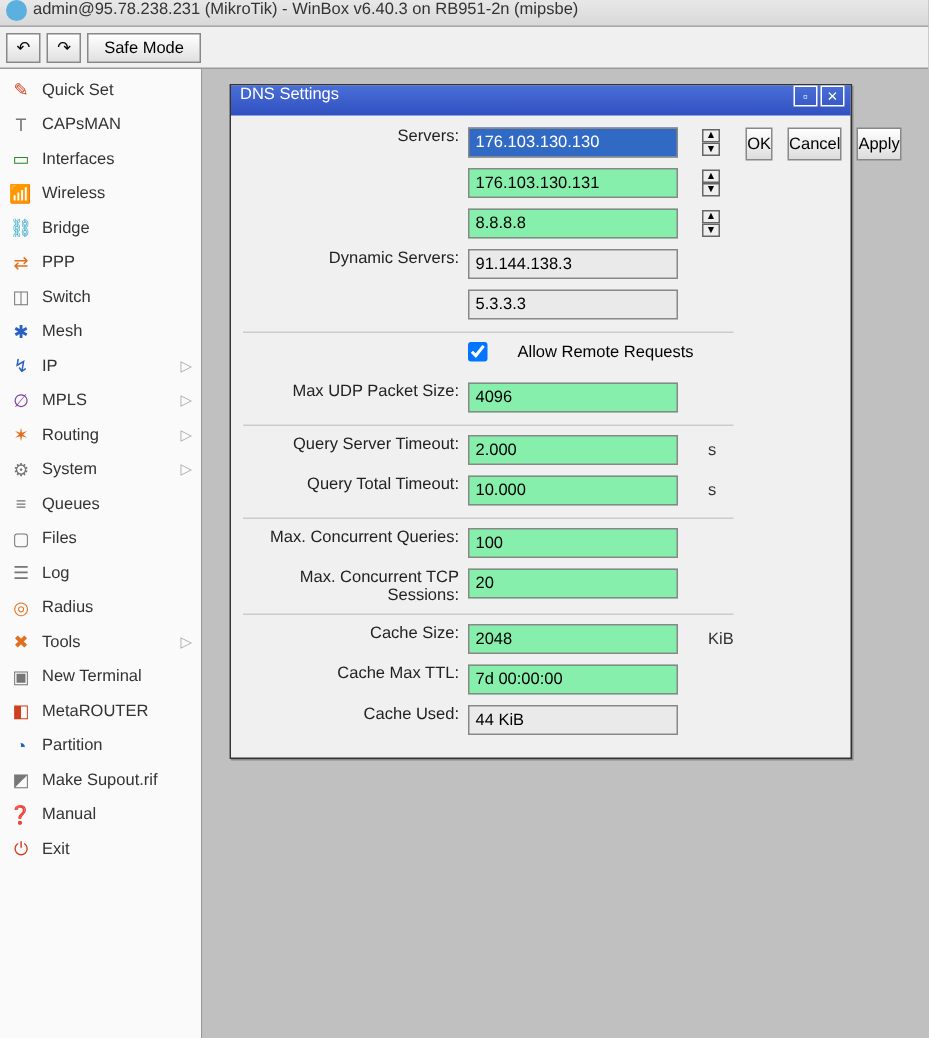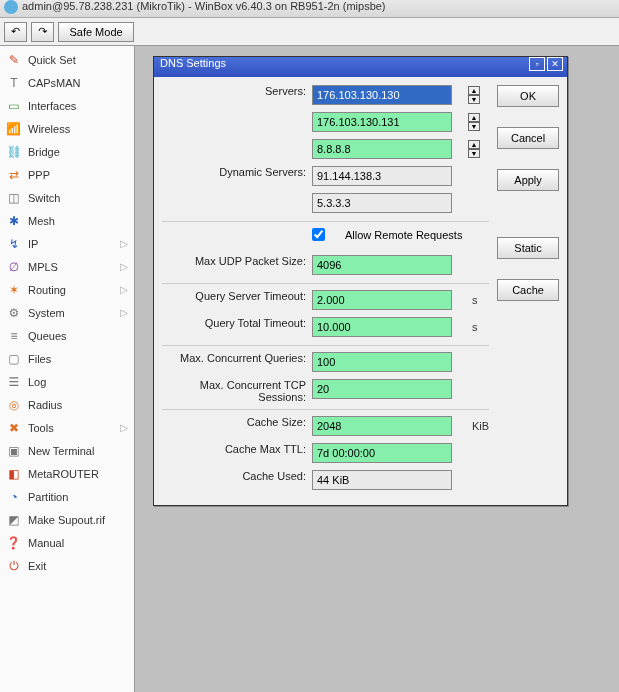--- a/index.html
+++ b/index.html
@@ -23,21 +23,21 @@
 
 .content { flex: 1; background: #c0c0c0; position: relative; }
 
 .dialog { position: absolute; left: 18px; top: 10px; width: 415px; background: #f0f0f0; border: 1px solid #333; box-shadow: 1px 1px 0 #888; }
 .dlg-title { height: 20px; background: linear-gradient(#4a6fd8,#3050c0); color: #fff; display: flex; align-items: flex-start; padding: 0 4px; }
 .dlg-title .t { flex: 1; padding-left: 2px; }
 .dlg-title .wbtn { width: 16px; height: 14px; border: 1px solid #fff; margin-left: 2px; display: flex; align-items: center; justify-content: center; font-size: 9px; color: #fff; cursor: default; }
 
 .dlg-body { display: flex; padding: 8px; gap: 8px; }
 .form-col { flex: 1; }
-.btn-col { width: 65px; display: flex; flex-direction: column; gap: 20px; }
+.btn-col { width: 65px; display: flex; flex-direction: row; gap: 10px; }
 .dbtn { height: 22px; border: 1px solid #888; background: linear-gradient(#fff,#ddd); cursor: default; display:flex;align-items:center;justify-content:center; }
 
 .row { display: flex; align-items: flex-start; margin-bottom: 5px; min-height: 22px; }
 .row .lbl { width: 150px; text-align: right; padding-right: 6px; color: #222; }
 .row .fld { flex: 1; display: flex; align-items: center; gap: 16px; }
 .row input[type=text] { height: 20px; border: 1px solid #888; padding: 0 4px; background: #86efac; width: 140px; }
 .row input.sel { background: #316ac5; color: #fff; }
 .row input.ro { background: #eaeaea; }
 .row .spin { width: 12px; display: flex; flex-direction: column; }
 .row .spin span { height: 9px; font-size: 7px; line-height: 7px; text-align: center; border: 1px solid #666; background: #eee; cursor: default; }

